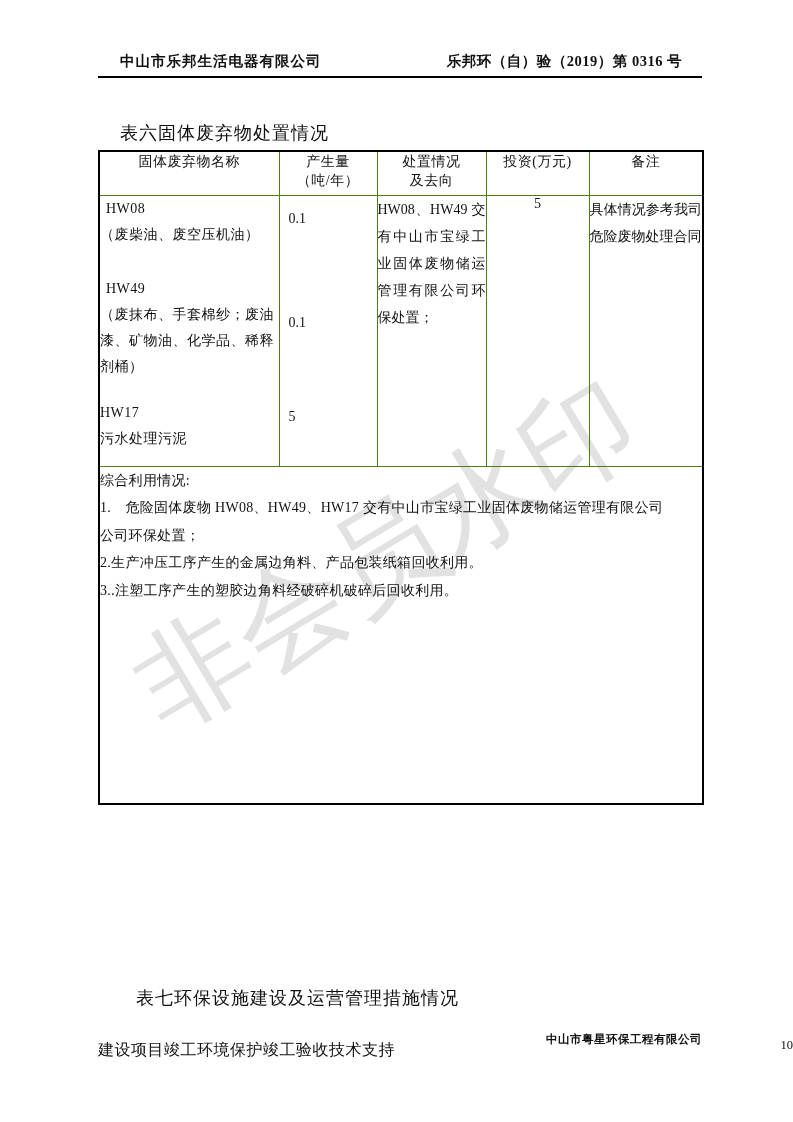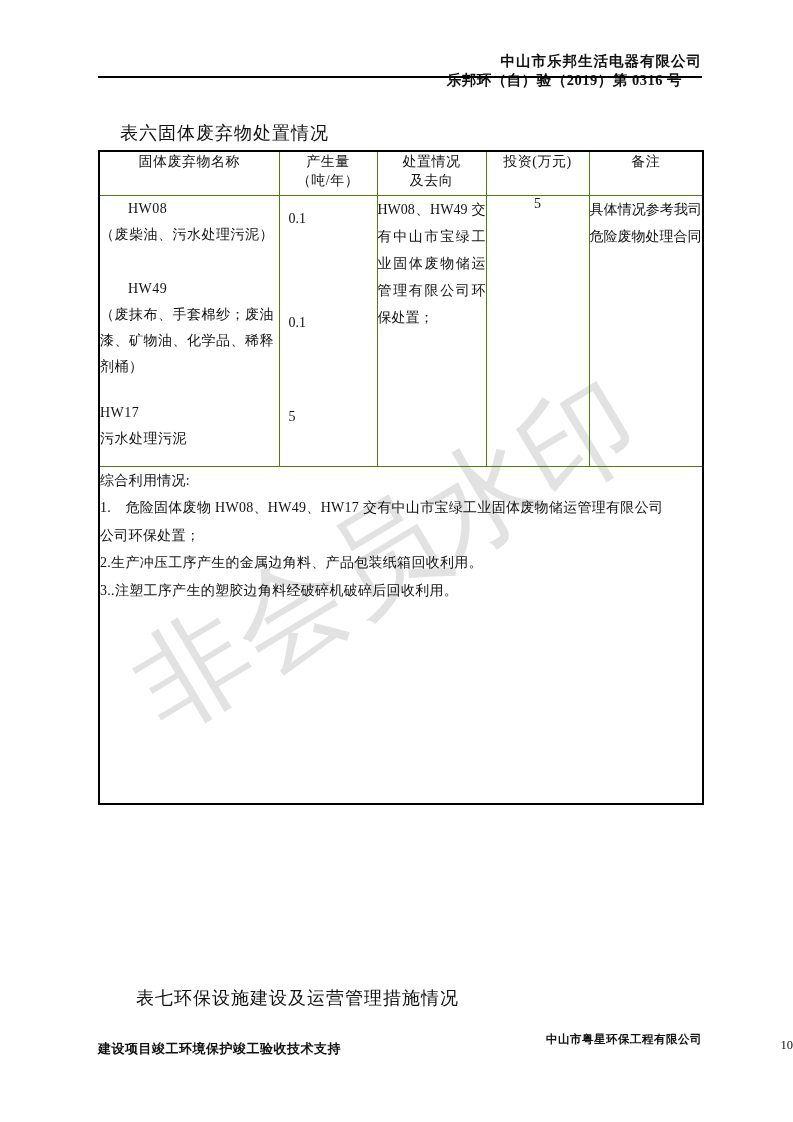--- a/index.html
+++ b/index.html
@@ -14,21 +14,21 @@
     position:absolute;left:86px;top:470px;width:600px;height:170px;
     font-size:112px;line-height:170px;text-align:center;white-space:nowrap;
     color:#e2e2e2;transform:rotate(-31deg);
     z-index:0;pointer-events:none;user-select:none;
   }
   .content{position:relative;z-index:1;}
   
   .doc-header{
     position:absolute;left:98px;top:52px;width:604px;
     display:flex;justify-content:space-between;align-items:flex-end;
-    font-size:14.5px;font-weight:bold;flex-direction:column;
+    font-size:14.5px;font-weight:bold;
   }
   .doc-header .company{margin-left:22px;letter-spacing:1px;}
   .doc-header .docnum{margin-right:20px;letter-spacing:0.5px;}
   .header-rule{
     position:absolute;left:98px;top:76px;width:604px;height:2px;background:#000;
   }
   
   .sec-title{
     position:absolute;left:120px;font-size:18px;letter-spacing:1px;
   }
@@ -44,36 +44,36 @@
     border:1px solid #4d7c0f;box-sizing:border-box;padding:0;
     vertical-align:top;
   }
   table.t6tbl{border:2px solid #000;}
   td.hdr{
     height:44px;text-align:center;vertical-align:middle;
     line-height:19px;letter-spacing:0.5px;
   }
   tr.bodyrow td{height:271px;}
   td.c1{padding:6px 8px;line-height:26px;letter-spacing:0.5px;}
-  .indent{padding-left:28px;}
+  .indent{padding-left:6px;}
   .gap1{margin-top:28px;}
   .gap2{margin-top:20px;}
   td.c2{position:relative;}
   td.c2 .v{position:absolute;left:9px;line-height:14px;}
   td.c2 .v1{top:214px;}   
   td.c2 .v2{top:120px;}
   td.c2 .v3{top:16px;}
   td.c3{padding:56px 7px 0;line-height:27px;text-align:justify;word-break:break-all;}
   td.c4{padding-top:82px;text-align:center;}
   td.c5{padding:74px 11px 0;line-height:27px;text-align:justify;word-break:break-all;}
   td.util{height:338px;padding:7px 9px;line-height:27.5px;letter-spacing:0.3px;}
   td.util p{margin:0;max-width:565px;word-break:break-all;}
   
   .footer-left{
-    position:absolute;left:98px;top:1040px;font-size:13px;font-weight:bold;letter-spacing:0.5px;
+    position:absolute;left:98px;top:1040px;font-size:16px;font-weight:normal;letter-spacing:0.5px;
   }
   .footer-page{
     position:absolute;left:0;top:1038px;width:100%;text-align:right;font-size:12.5px;
   }
   .footer-right{
     position:absolute;right:91px;top:1032px;font-size:11.5px;font-weight:bold;letter-spacing:0.5px;
   }
 </style>
 </head>
 <body>
@@ -117,21 +117,21 @@
           <td class="hdr">
             <div>投资(万元)</div>
           </td>
           <td class="hdr">
             <div>备注</div>
           </td>
         </tr>
         <tr class="bodyrow">
           <td class="c1">
             <div class="indent">HW08</div>
-            <div>（废柴油、污水处理污泥）</div>
+            <div>（废柴油、废空压机油）</div>
             <div class="indent gap1">HW49</div>
             <div>（废抹布、手套棉纱；废油漆、矿物油、化学品、稀释剂桶）</div>
             <div class="gap2">HW17</div>
             <div>污水处理污泥</div>
           </td>
           <td class="c2">
             <div class="v v3">0.1</div>
             <div class="v v2">0.1</div>
             <div class="v v1">5</div>
           </td>

